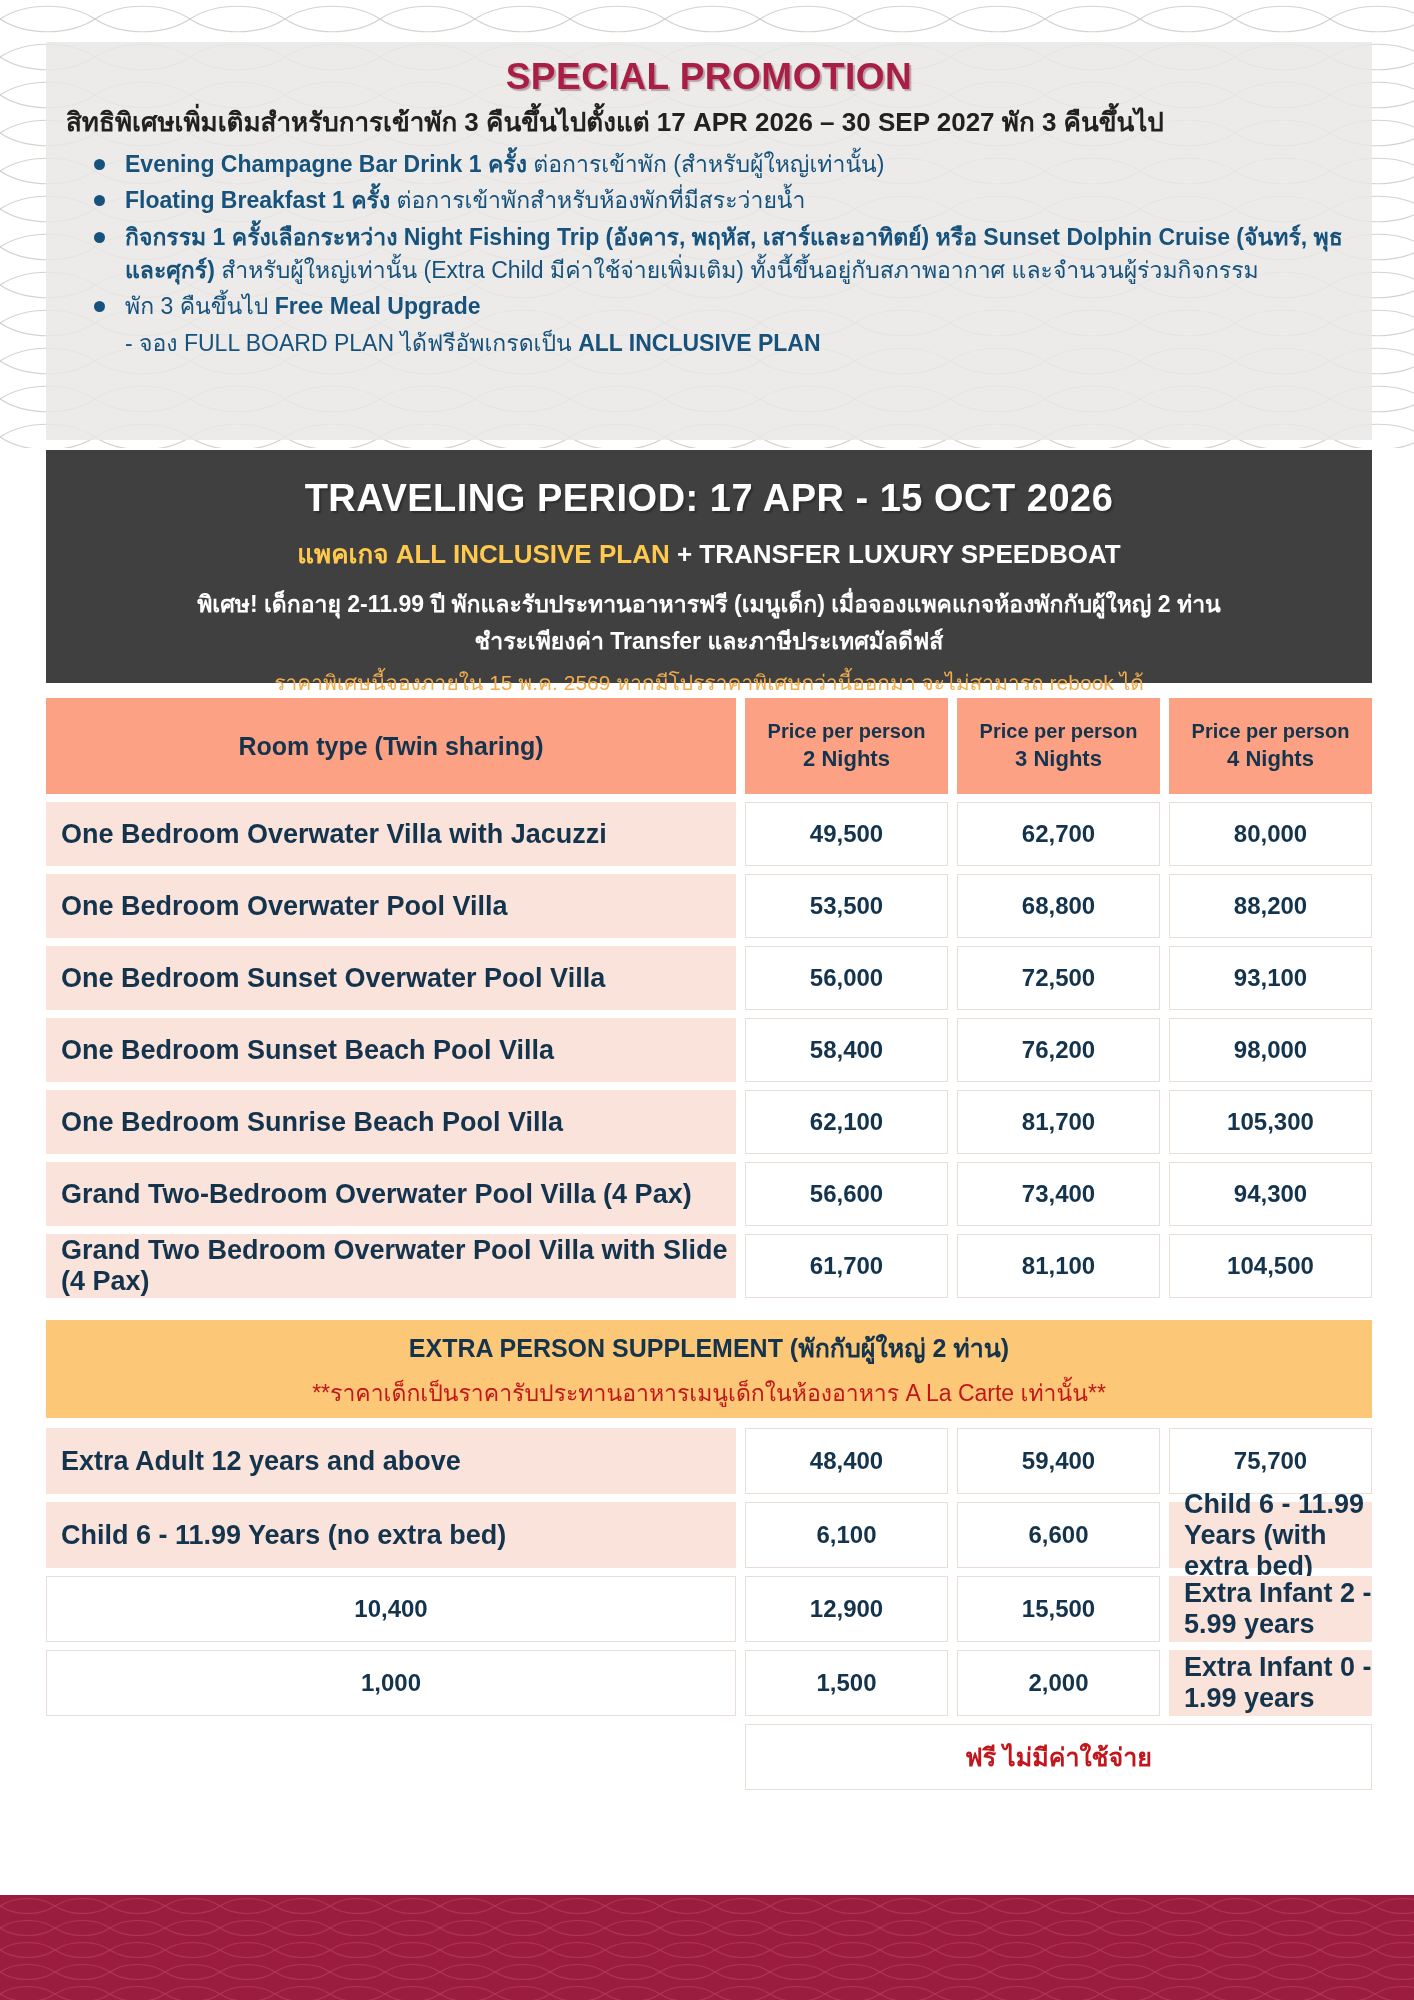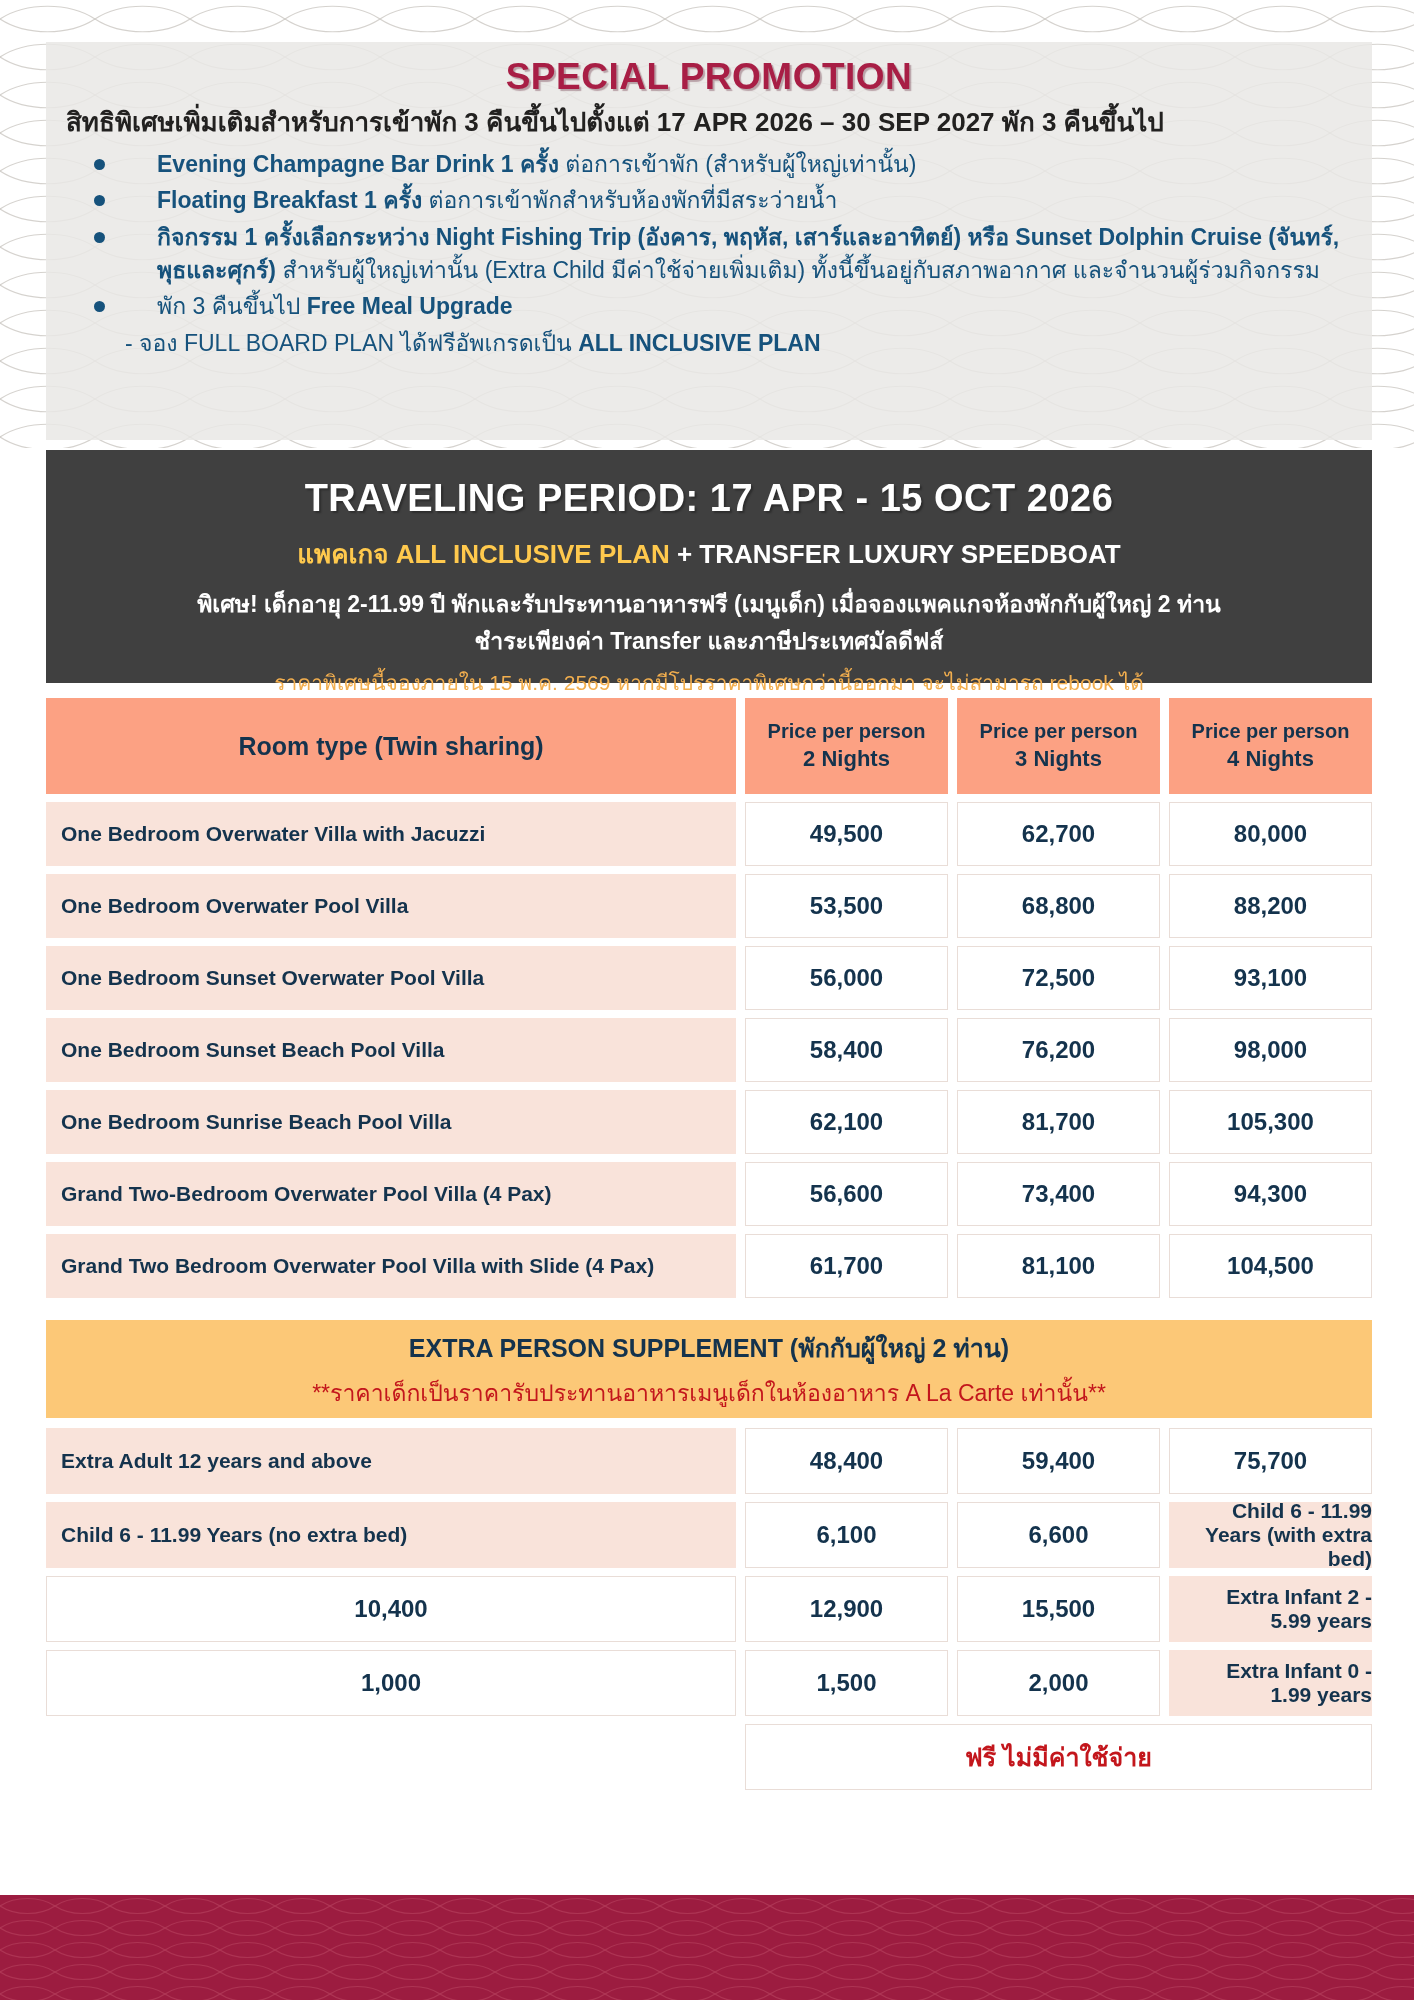--- a/index.html
+++ b/index.html
@@ -9,21 +9,21 @@
   .waves-top{position:absolute;top:0;left:0;z-index:0;}
   .waves-footer{position:absolute;top:0;left:0;}
 
   
   .panel{position:absolute;left:46px;top:42px;width:1326px;height:398px;
          background:rgba(233,232,229,0.85);box-sizing:border-box;padding:8px 20px 0 20px;z-index:1;}
   .title{text-align:center;color:#a81e45;font-size:37px;font-weight:bold;margin:6px 0 8px 0;
          letter-spacing:0.5px;text-shadow:2px 2px 1px rgba(92,30,48,0.35);}
   .sub{color:#222120;font-size:26px;font-weight:bold;margin:0 0 8px 0;line-height:1.3;}
   .bullets{color:#16527c;font-size:23px;}
-  .bullet{display:flex;margin:4px 0 4px 28px;line-height:1.42;gap:32px;}
+  .bullet{display:flex;margin:4px 0 4px 28px;line-height:1.42;}
   .dot{width:11px;height:11px;border-radius:50%;background:#16527c;margin:11px 20px 0 0;flex:none;}
   .btxt{flex:1;}
   .btxt b{font-weight:bold;}
   .subnote{margin:0 0 0 59px;font-size:23px;color:#16527c;line-height:1.4;}
 
   
   .banner{position:absolute;left:46px;top:450px;width:1326px;height:233px;background:#404040;
           color:#ffffff;text-align:center;box-sizing:border-box;padding-top:27px;z-index:1;}
   .b-title{font-size:38px;font-weight:bold;letter-spacing:0.5px;text-shadow:2px 2px 2px rgba(0,0,0,0.3);}
   .b-pkg{margin-top:13px;font-size:26px;font-weight:bold;}
@@ -36,21 +36,21 @@
   .grid{position:absolute;left:46px;width:1326px;display:grid;
         grid-template-columns:690px 203px 203px 203px;column-gap:9px;row-gap:8px;z-index:1;}
   .grid.main{top:698px;grid-template-rows:96px repeat(7,64px);}
   .grid.extras{top:1428px;grid-template-rows:repeat(5,66px);}
   .cell{display:flex;align-items:center;justify-content:center;box-sizing:border-box;color:#14334d;}
   .head{background:#fca183;flex-direction:column;font-weight:bold;}
   .room-head{font-size:25px;}
   .pp{font-size:20px;}
   .nn{font-size:22px;margin-top:3px;}
   .name{background:#f9e3da;justify-content:flex-start;padding-left:15px;font-weight:bold;
-        font-size:21px;text-align:right;}
+        font-size:27px;text-align:left;}
   .price{background:#ffffff;border:1px solid #e9ddd7;font-weight:bold;font-size:24px;}
   .free{grid-column:2 / 5;color:#c3161c;font-size:25px;}
 
   
   .suppl{position:absolute;left:46px;top:1320px;width:1326px;height:98px;background:#fcc877;
          display:flex;flex-direction:column;align-items:center;justify-content:center;z-index:1;}
   .s-title{font-size:25px;font-weight:bold;color:#14334d;}
   .s-note{font-size:23px;font-weight:normal;color:#c3161c;margin-top:7px;}
 
   

